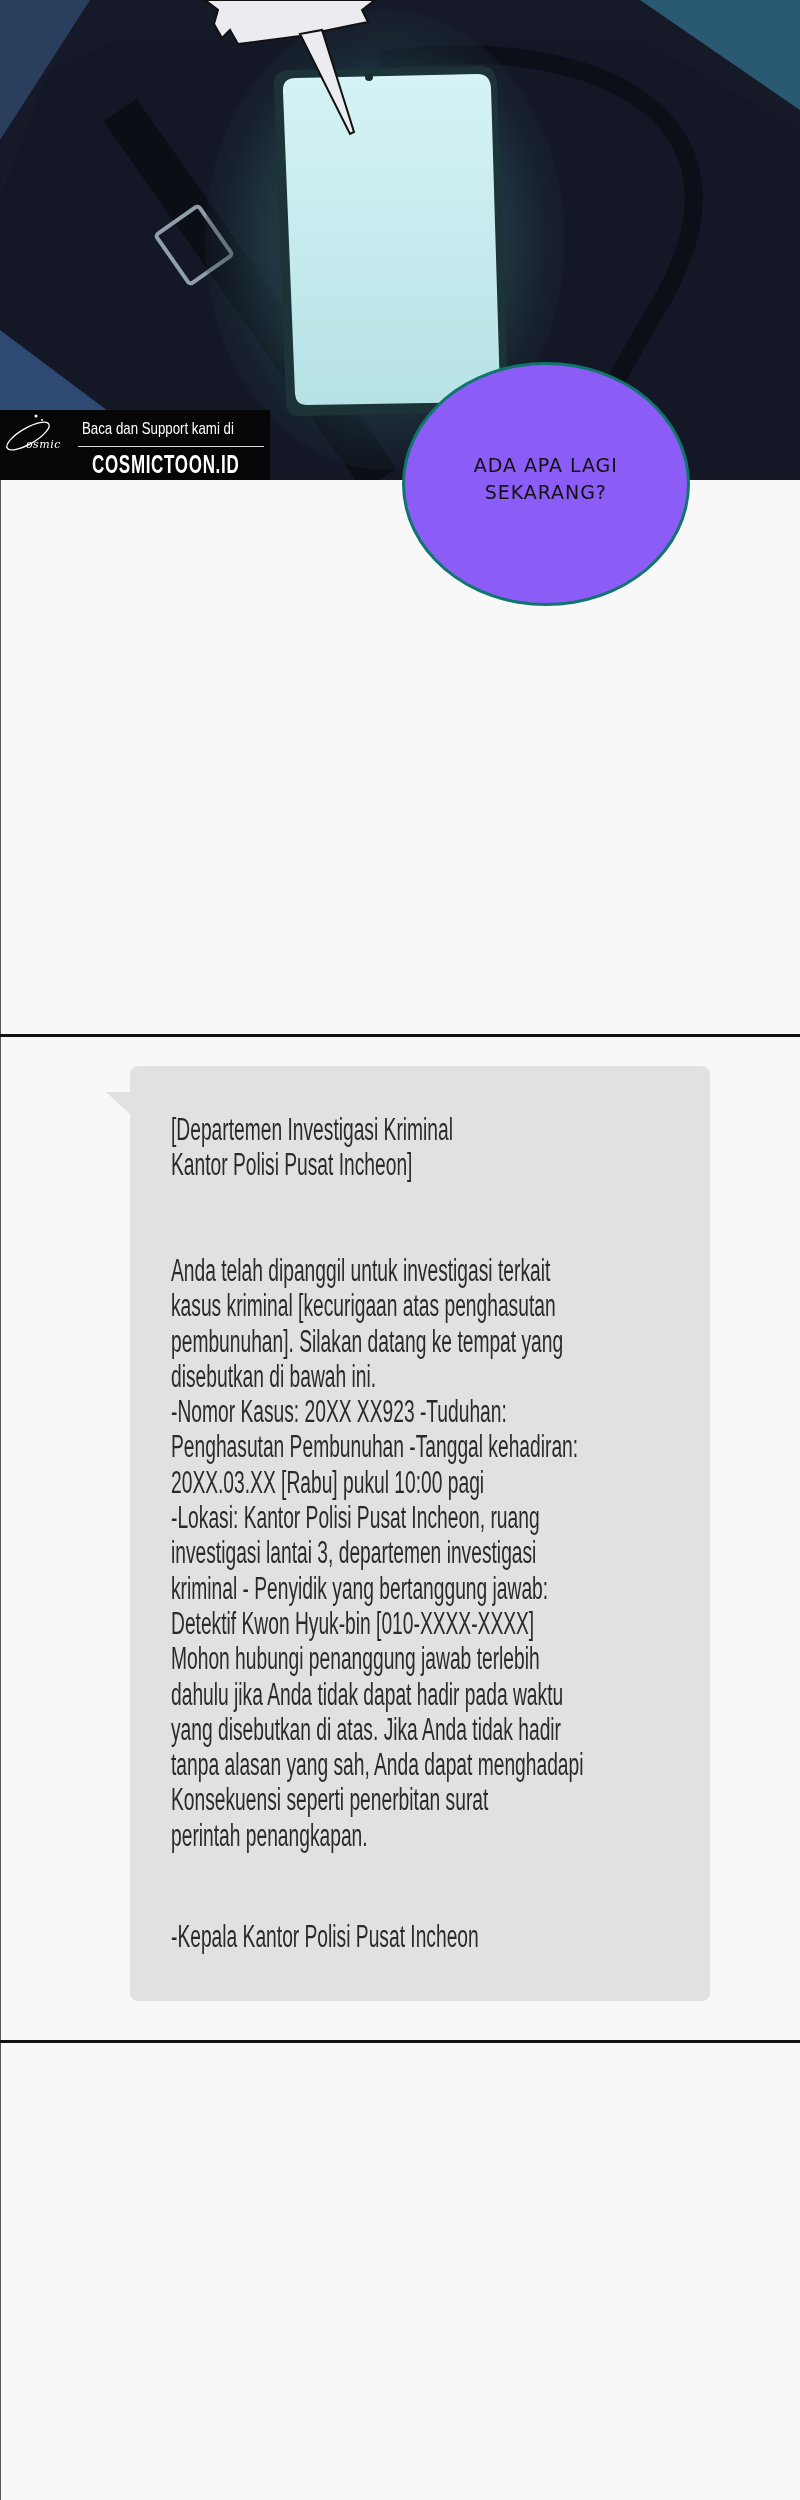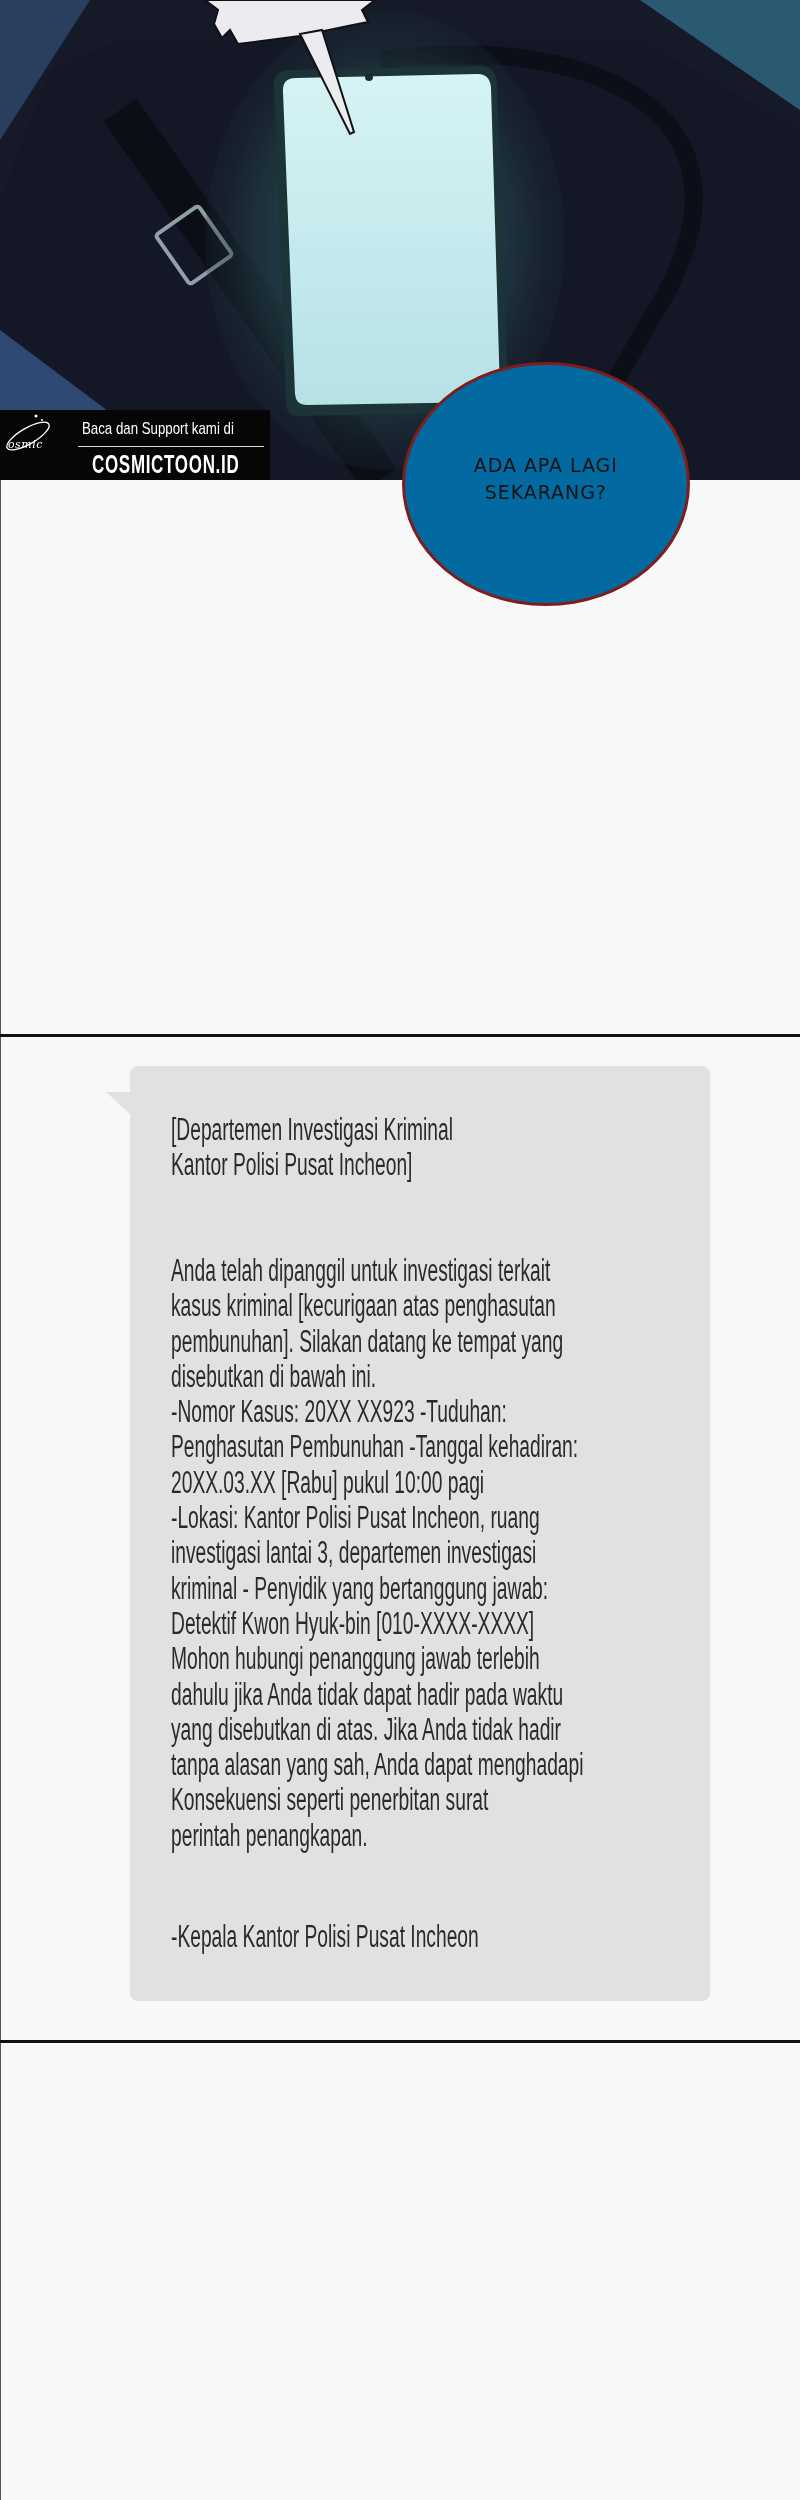--- a/index.html
+++ b/index.html
@@ -14,38 +14,38 @@
   .panel-top svg { position: absolute; left: 0; top: 0; }
 
   .watermark {
     position: absolute; left: 0; top: 410px; width: 270px; height: 70px;
     background: #060606; color: #fff;
   }
   .wm-logo {
     position: absolute; left: 10px; top: 10px; width: 52px; height: 52px;
   }
   .wm-logo-text {
-    position: absolute; left: 8px; top: 28px; font-family: "DejaVu Serif", serif;
+    position: absolute; left: 26px; top: 28px; font-family: "DejaVu Serif", serif;
     font-style: italic; font-size: 11px; color: #fff; letter-spacing: 0.5px;
   }
   .wm-line1 {
     position: absolute; left: 82px; top: 9px; font-size: 17px; color: #fff;
     transform: scaleX(0.78); transform-origin: left top; white-space: nowrap;
   }
   .wm-divider {
     position: absolute; left: 78px; top: 36px; width: 186px; height: 1px; background: #ddd;
   }
   .wm-line2 {
     position: absolute; left: 92px; top: 40px; font-size: 25px; font-weight: bold; color: #fff;
     transform: scaleX(0.68); transform-origin: left top; white-space: nowrap; letter-spacing: 1px;
   }
 
   .speech-oval {
     position: absolute; left: 402px; top: 362px; width: 288px; height: 244px;
-    border: 3px solid #7f1d1d; border-radius: 50%; background: #0369a1;
+    border: 3px solid #0f766e; border-radius: 50%; background: #8b5cf6;
     display: flex; align-items: center; justify-content: center; z-index: 3;
   }
   .speech-text {
     font-family: "DejaVu Sans", sans-serif; font-size: 20px; line-height: 27px;
     text-align: center; color: #111; letter-spacing: 1px; margin-top: -10px;
     transform: scaleX(0.95);
   }
 
   
   .left-border {

